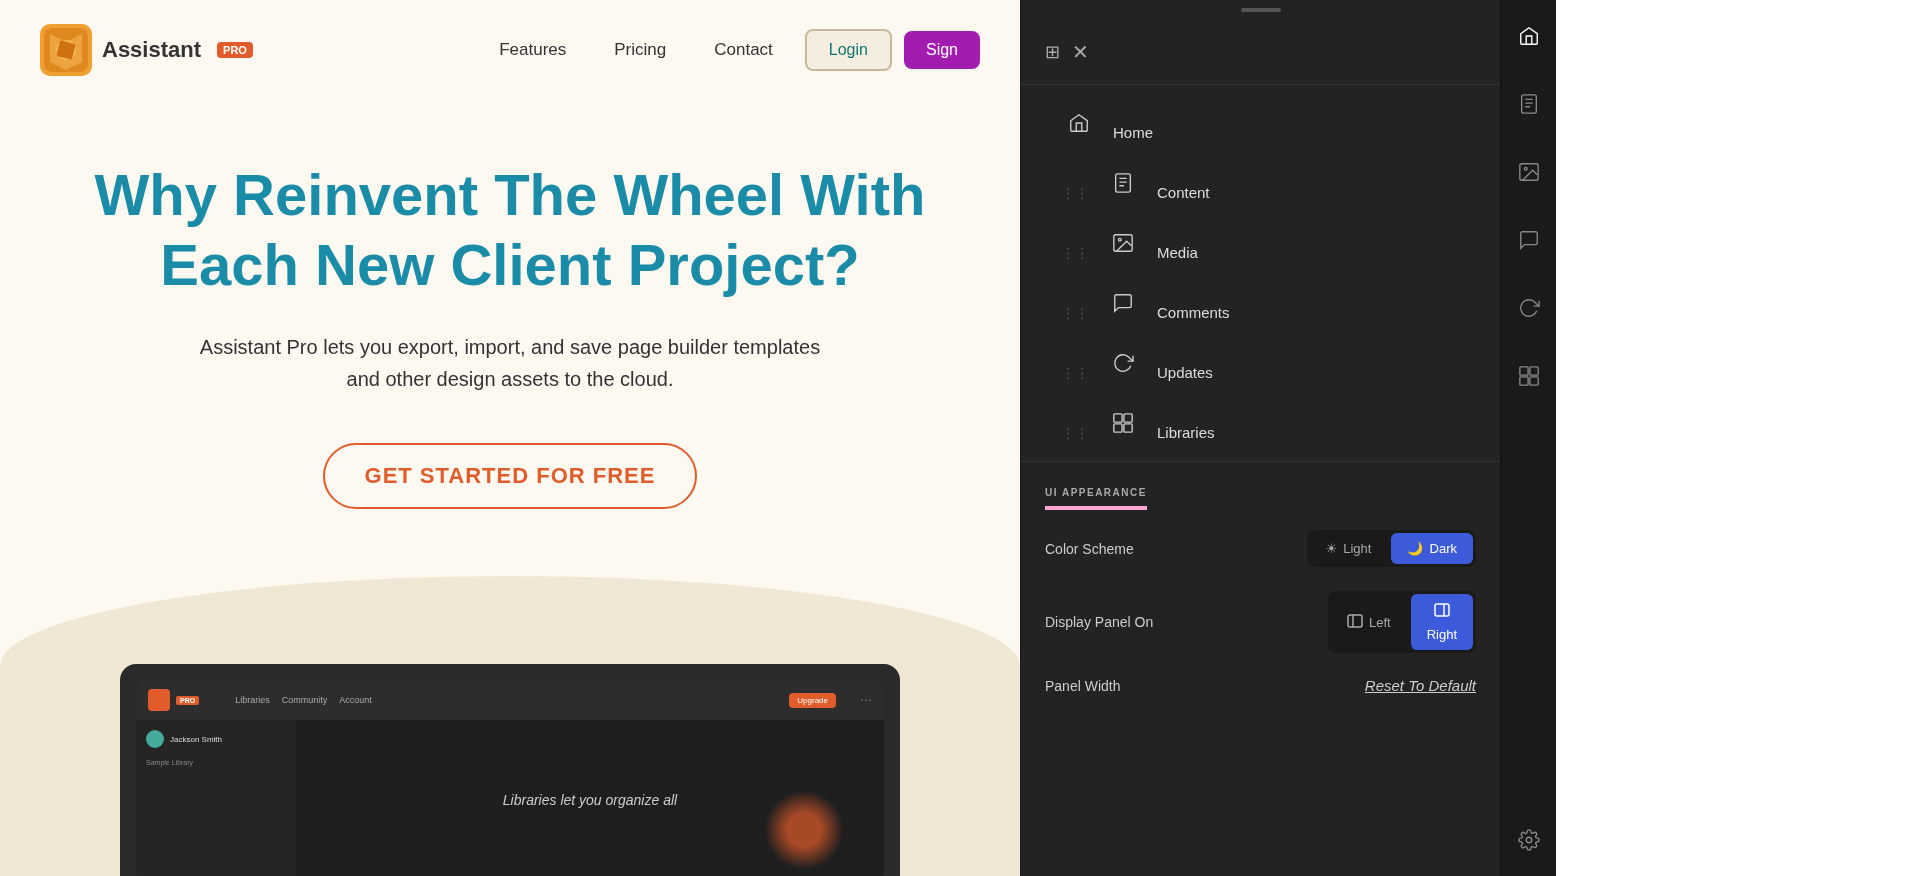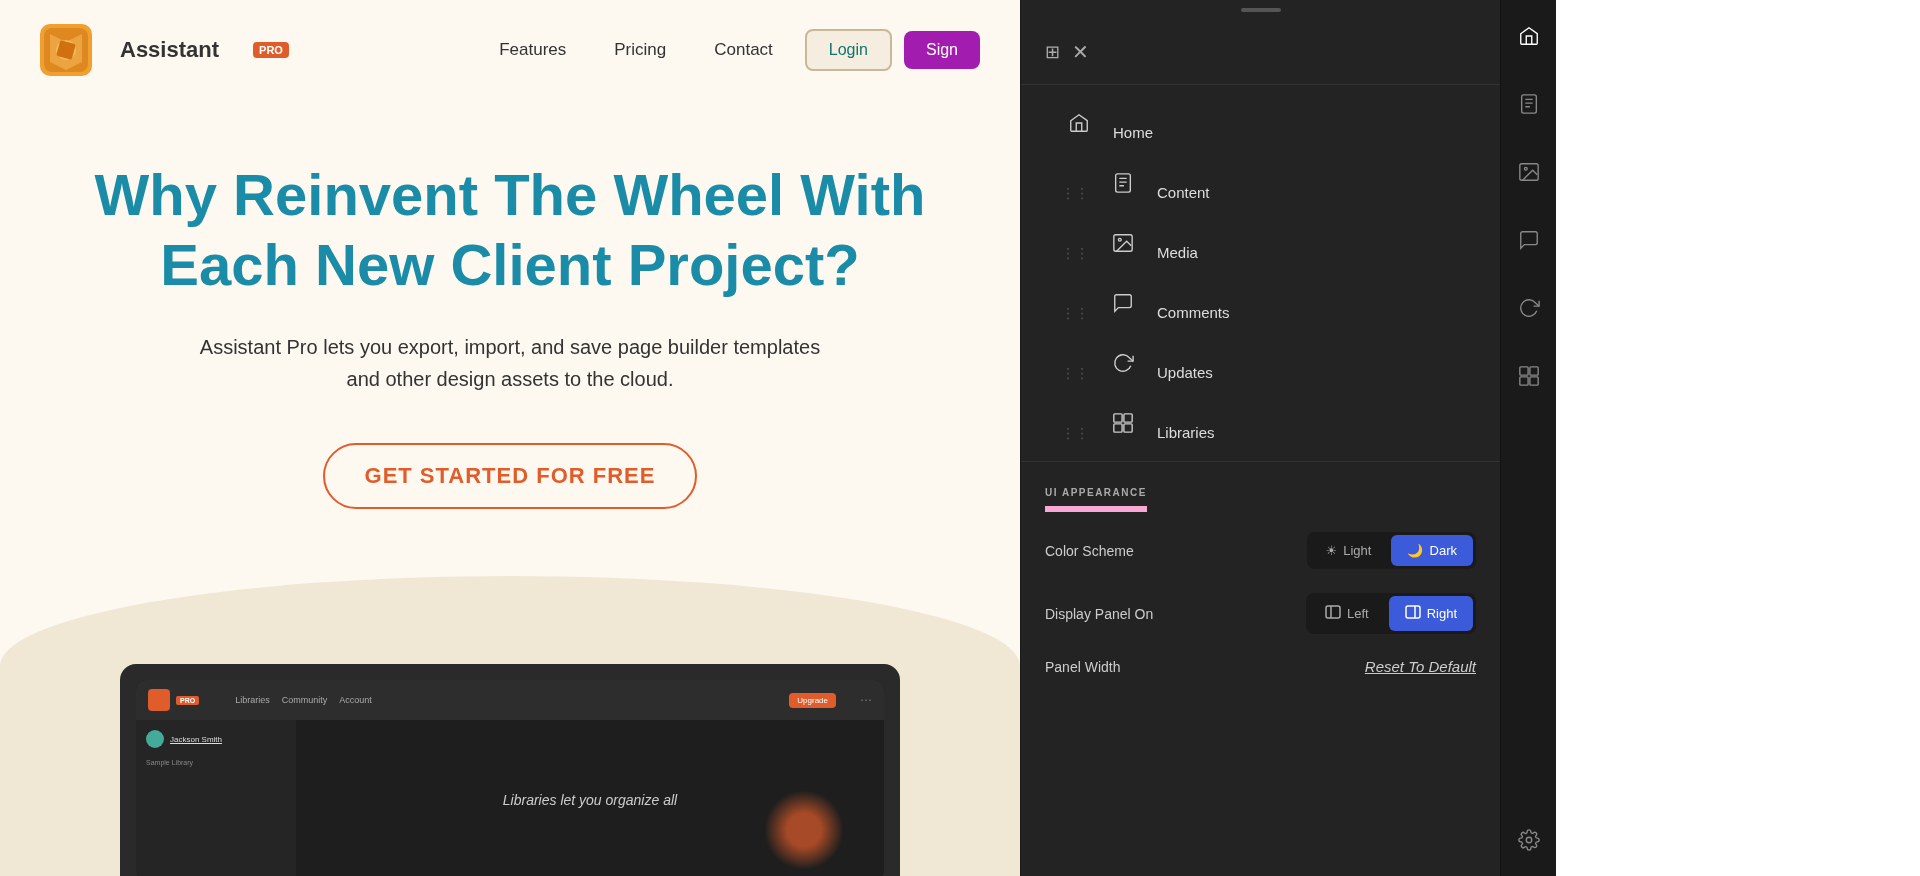--- a/index.html
+++ b/index.html
@@ -18,21 +18,21 @@
     .nav {
       display: flex;
       align-items: center;
       padding: 0 40px;
       height: 100px;
       background: #fdf8f0;
     }
     .logo-area {
       display: flex;
       align-items: center;
-      gap: 28px;
+      gap: 10px;
       margin-right: auto;
     }
     .logo-icon {
       width: 52px;
       height: 52px;
     }
     .logo-text {
       font-size: 22px;
       font-weight: 600;
       color: #333;
@@ -201,21 +201,20 @@
     }
     .preview-avatar {
       width: 18px;
       height: 18px;
       background: #4a9;
       border-radius: 50%;
     }
     .preview-username {
       font-size: 8px;
       color: #ddd;
-      text-decoration: underline;
     }
     .preview-lib {
       font-size: 7px;
       color: #888;
       padding: 3px 0;
     }
     .preview-content {
       flex: 1;
       background: #1e1e1e;
       padding: 20px;
@@ -332,21 +331,21 @@
       padding: 20px 24px;
       border-top: 1px solid #333;
     }
     .section-label {
       font-size: 10px;
       font-weight: 700;
       letter-spacing: 1.5px;
       color: #aaa;
       margin-bottom: 20px;
       text-transform: uppercase;
-      border-bottom: 6px solid #f9a8d4;
+      border-bottom: 4px solid #f9a8d4;
       padding-bottom: 8px;
       display: inline-block;
     }
     .setting-row {
       display: flex;
       align-items: center;
       margin-bottom: 24px;
     }
     .setting-label {
       font-size: 14px;
@@ -372,20 +371,21 @@
       background: transparent;
       color: #aaa;
     }
     .toggle-btn.active {
       background: #3b5bdb;
       color: #fff;
     }
     .toggle-btn.active-right {
       background: #3b5bdb;
       color: #fff;
+      flex-direction: column;
     }
     .reset-btn {
       font-size: 15px;
       color: #ccc;
       background: none;
       border: none;
       cursor: pointer;
       text-decoration: underline;
       font-style: italic;
     }

